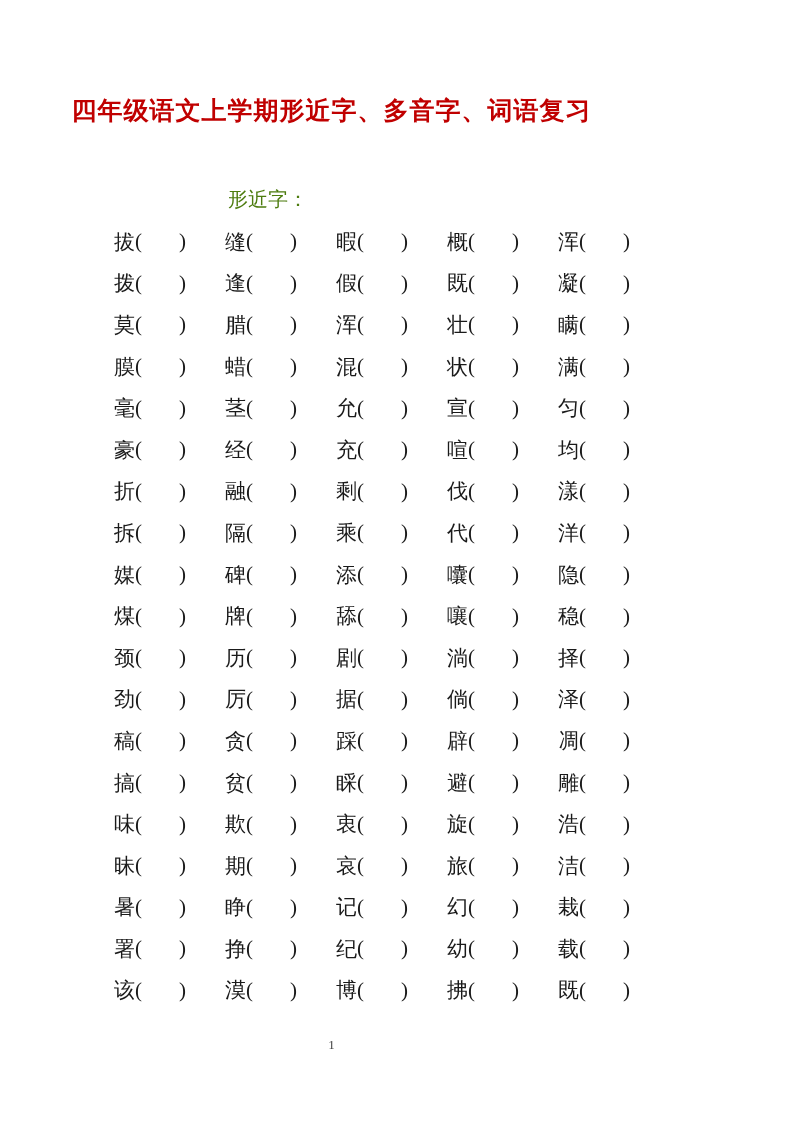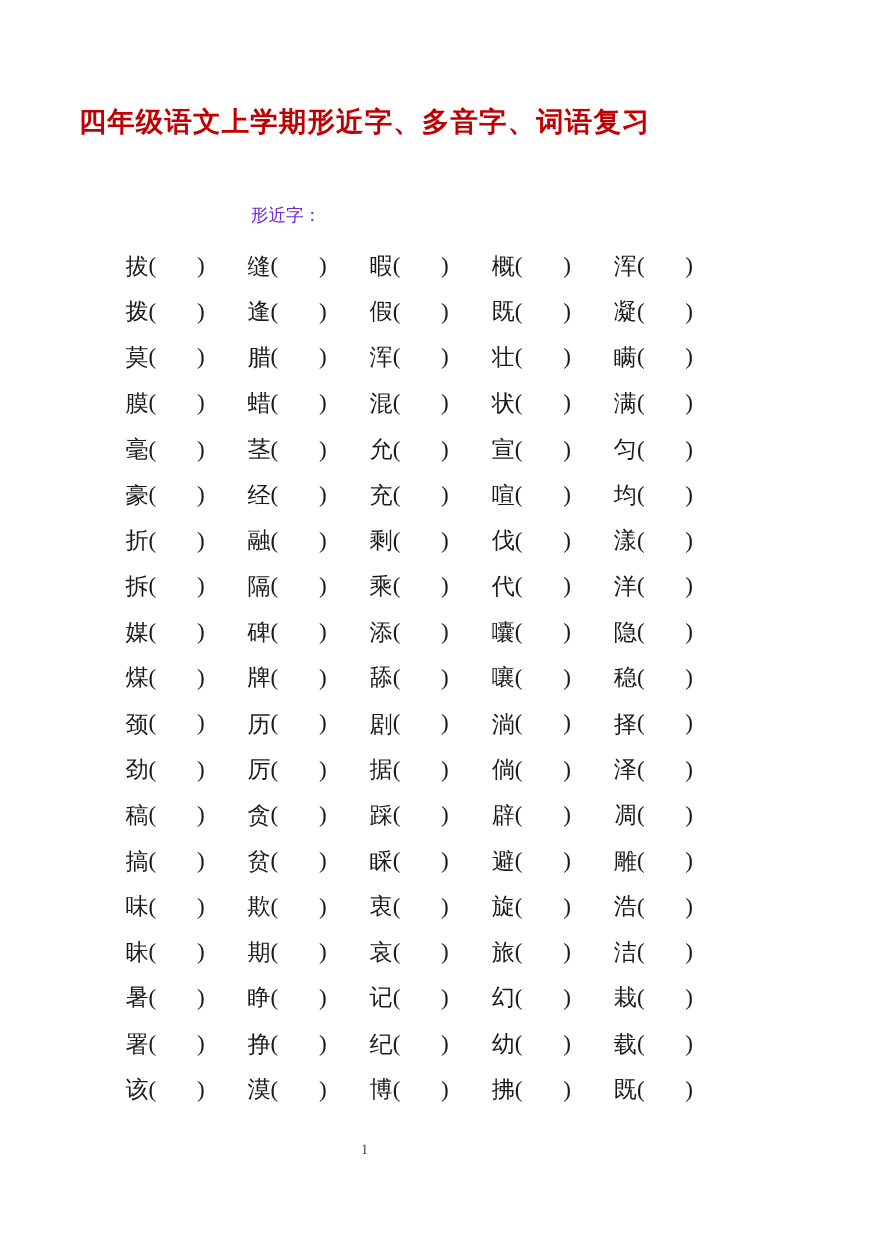--- a/index.html
+++ b/index.html
@@ -25,22 +25,22 @@
     text-align: center;
     font-size: 25px;
     font-weight: bold;
     letter-spacing: 1px;
     color: #c00000;
   }
   .section-heading {
     position: absolute;
     top: 186px;
     left: 228px;
-    font-size: 16px;
-    color: #6d28d9;
+    font-size: 20px;
+    color: #4d7c0f;
   }
   .grid {
     position: absolute;
     top: 221px;
     left: 114px;
     width: 560px;
   }
   .row {
     display: flex;
     height: 41.6px;

